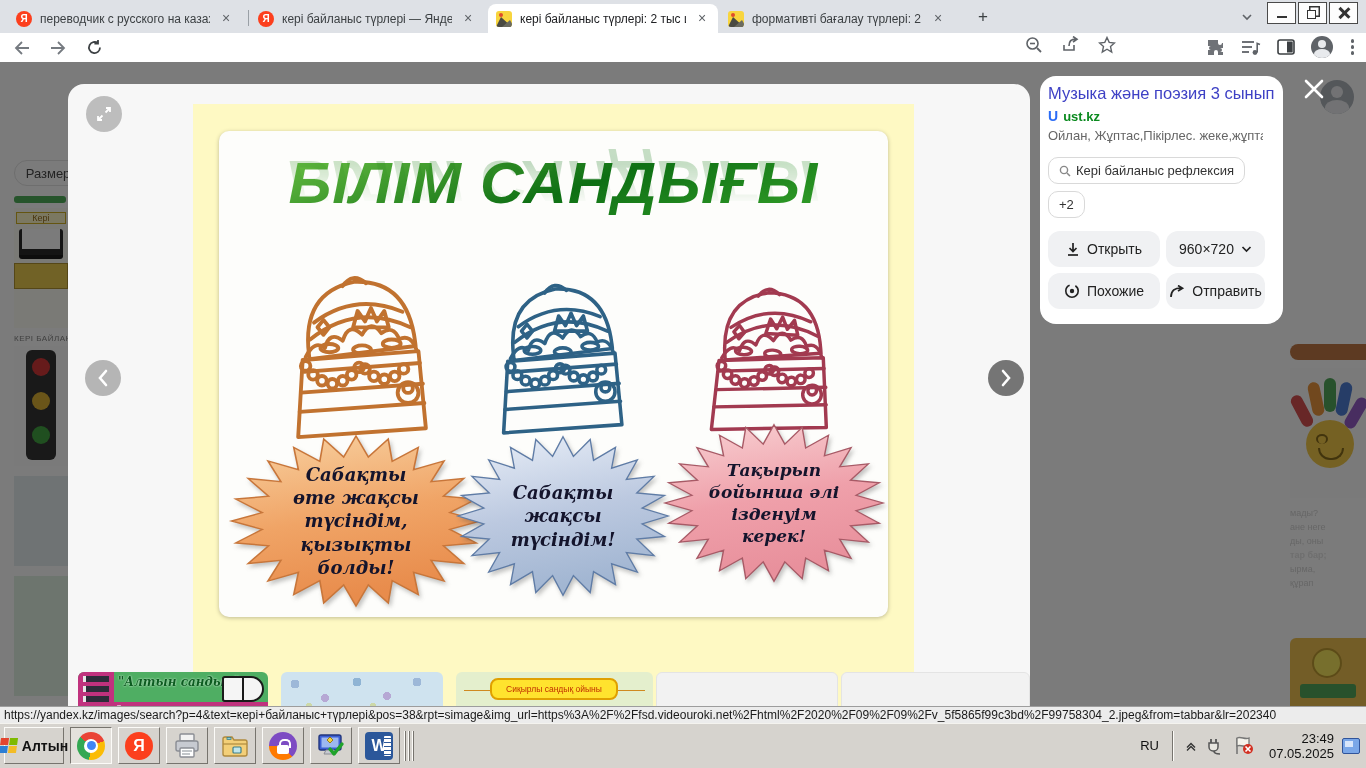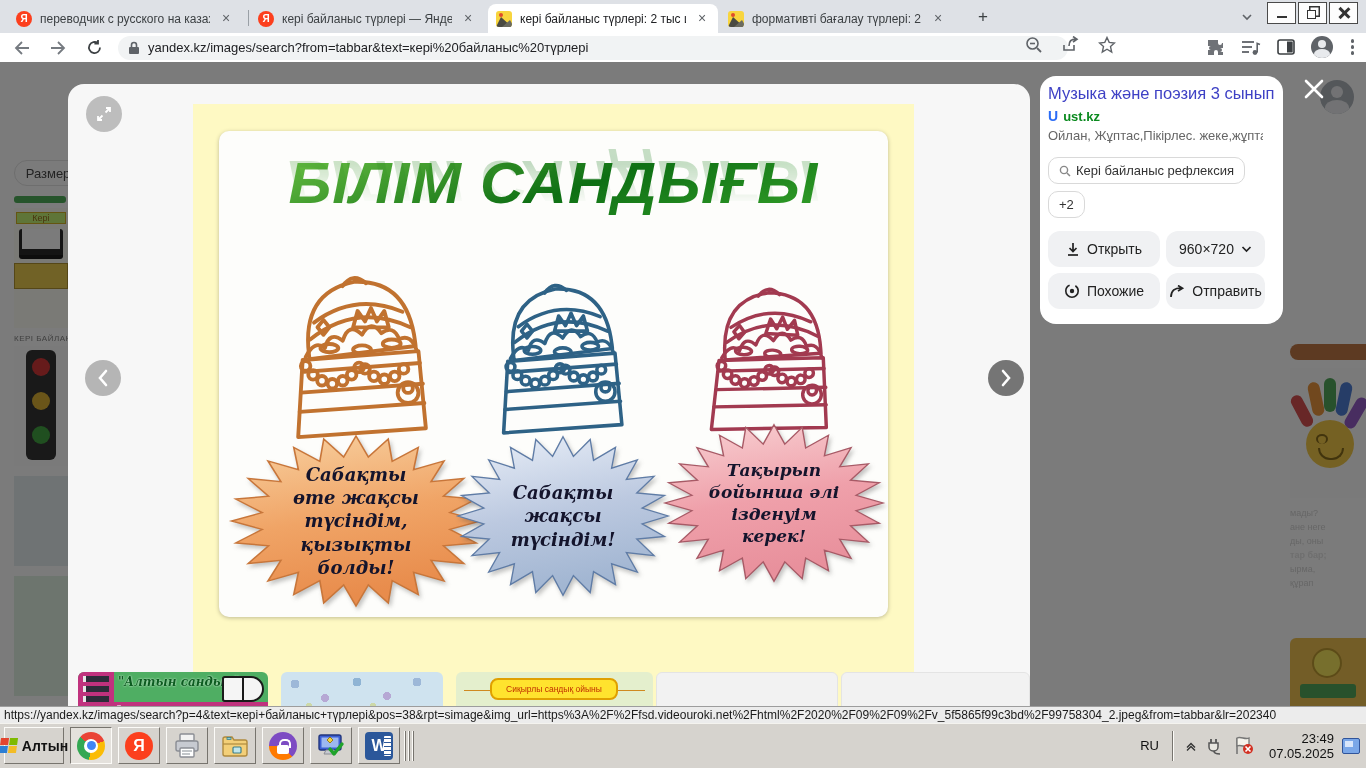--- a/index.html
+++ b/index.html
@@ -43,21 +43,21 @@
   .dots i { width:3.5px; height:3.5px; border-radius:50%; background:#5f6368; }
 
   
   .content { position:absolute; left:0; top:62px; width:1366px; height:644px; background:#fff; overflow:hidden; }
   .dim { position:absolute; inset:0; background:rgba(22,22,22,0.57); z-index:2; }
 
   
   .bg-chip { position:absolute; left:14px; top:98px; width:78px; height:26px; background:#fff; border:1px solid #e0e0e0; border-radius:13px; font-size:13px; color:#333; display:flex; align-items:center; justify-content:center; }
   .bg-greenbar { position:absolute; left:14px; top:134px; width:52px; height:7px; background:#3aa546; border-radius:3px; }
   .bg-thumbA { position:absolute; left:14px; top:146px; width:54px; height:120px; background:#fdfdf4; }
-  .bg-thumbA .ttl { margin:4px 2px 0; background:#bef264; border:1px solid #caa80a; font-size:9px; color:#8a5a00; text-align:center; }
+  .bg-thumbA .ttl { margin:4px 2px 0; background:#fef9c3; border:1px solid #caa80a; font-size:9px; color:#8a5a00; text-align:center; }
   .bg-thumbA .tablet { margin:5px auto 0; width:44px; height:30px; background:#111; border-radius:3px; border-bottom:4px solid #000; }
   .bg-thumbA .tablet i { display:block; margin:3px; height:20px; background:#fff; }
   .bg-thumbA .ribbon { margin:4px 0 0; height:26px; background:#e8c63a; border:1px solid #a8861a; }
   .bg-capt { position:absolute; left:14px; top:272px; font-size:8px; color:#777; letter-spacing:0.5px; }
   .bg-thumbB { position:absolute; left:14px; top:284px; width:54px; height:120px; background:#fdfdfd; }
   .tlight { position:relative; margin:4px auto; width:30px; height:110px; background:#1c1c1c; border-radius:6px; }
   .tlight i { position:absolute; left:6px; width:18px; height:18px; border-radius:50%; }
   .tlight .r { top:8px; background:#cf2222; } .tlight .y { top:42px; background:#d8a81c; } .tlight .g { top:76px; background:#2c9a2c; }
   .bg-thumbC { position:absolute; left:14px; top:414px; width:54px; height:90px; background:#e4ecef; }
   .bg-thumbD { position:absolute; left:14px; top:514px; width:54px; height:120px; background:#def0e0; }
@@ -241,27 +241,20 @@
     <span class="nav-ic">
       <svg class="sic" width="18" height="16" viewBox="0 0 18 16">
           <path d="M9 2 L15 8 L9 14 M15 8 H2" fill="none" stroke="#757a80" stroke-width="1.8"></path>
         </svg>
     </span>
     <span class="nav-ic">
       <svg class="sic" width="17" height="17" viewBox="0 0 17 17">
           <path d="M14 8.5 A5.5 5.5 0 1 1 12 4.3 M12 1 V4.6 H8.4" fill="none" stroke="#3c4043" stroke-width="1.8"></path>
         </svg>
     </span>
-    <div class="addr">
-      <svg class="sic" width="12" height="14" viewBox="0 0 12 14">
-          <rect x="1" y="6" width="10" height="7" rx="1" fill="#5f6368"></rect>
-          <path d="M3.5 6 V4 a2.5 2.5 0 0 1 5 0 V6" fill="none" stroke="#5f6368" stroke-width="1.6"></path>
-        </svg>
-      <span class="url">yandex.kz/images/search?from=tabbar&amp;text=кері%20байланыс%20түрлері</span>
-    </div>
     <div class="addr-icons">
       <span>
         <svg class="sic" width="18" height="18" viewBox="0 0 18 18">
             <circle cx="7.5" cy="7.5" r="5.5" fill="none" stroke="#5f6368" stroke-width="1.6"></circle>
             <line x1="12" y1="12" x2="16" y2="16" stroke="#5f6368" stroke-width="1.8"></line>
             <line x1="5" y1="7.5" x2="10" y2="7.5" stroke="#5f6368" stroke-width="1.6"></line>
           </svg>
       </span>
       <span>
         <svg class="sic" width="19" height="17" viewBox="0 0 19 17">

